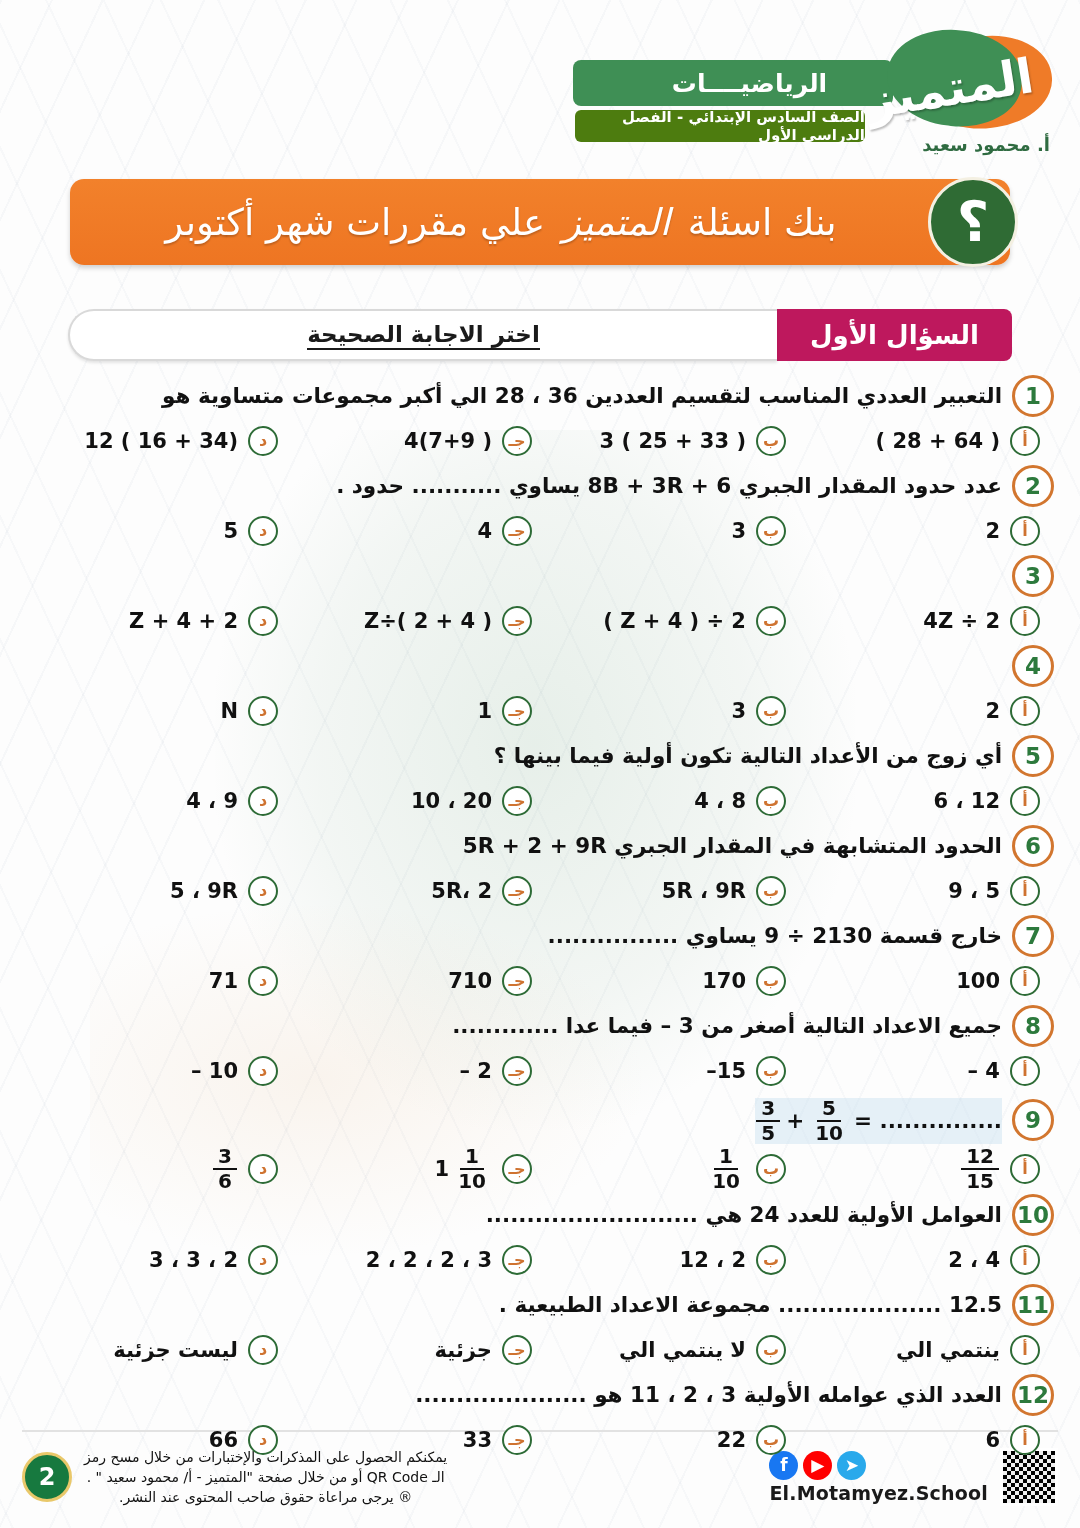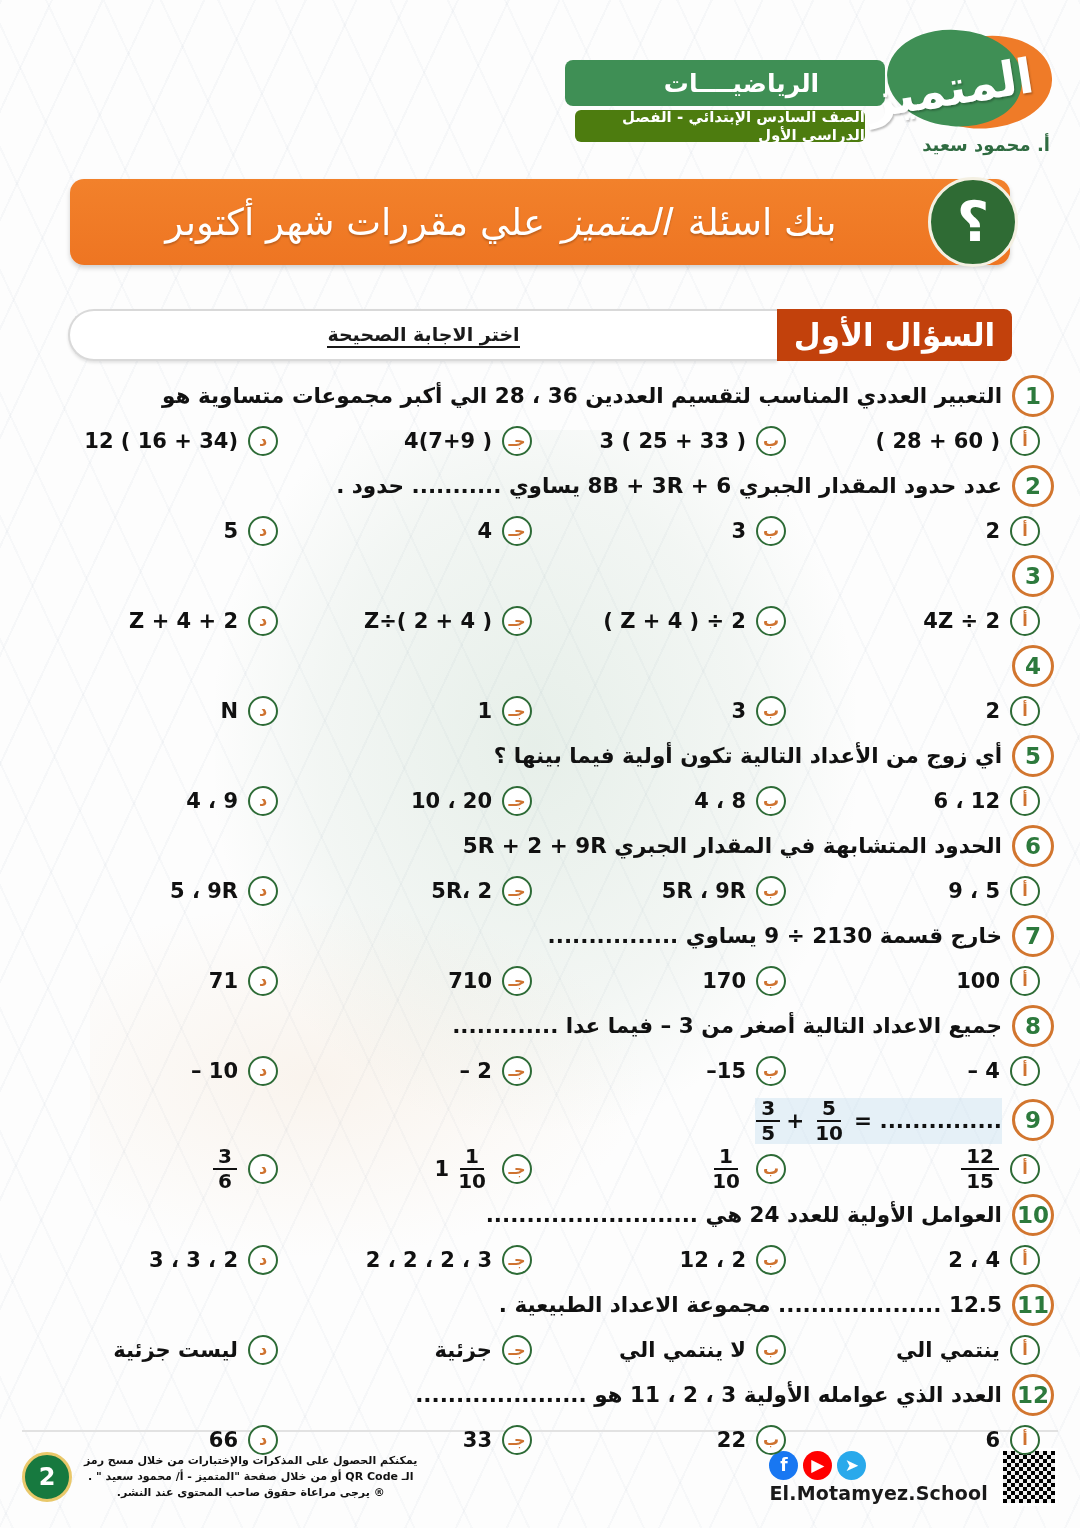--- a/index.html
+++ b/index.html
@@ -36,21 +36,21 @@
     background: radial-gradient(ellipse at 40% 50%, rgba(225,180,130,0.13) 0%, rgba(255,255,255,0) 70%);
     z-index: 0; pointer-events: none;
   }
   #content { position: relative; z-index: 2; }
 
   
   .header {
     position: relative; height: 175px;
   }
   .subject-pill {
-    position: absolute; right: 195px; top: 60px;
+    position: absolute; right: 187px; top: 60px;
     width: 320px; height: 46px;
     background: #3f8f55;
     border-radius: 8px 8px 8px 8px;
     display: flex; align-items: center; justify-content: center;
     color: #ffffff; font-size: 25px; font-weight: bold;
     letter-spacing: 1px;
     padding-left: 33px;
   }
   .grade-pill {
     position: absolute; right: 215px; top: 110px;
@@ -129,36 +129,36 @@
 
   
   .section-bar {
     position: relative;
     margin: 44px 68px 0 68px;
     height: 52px;
     display: flex; align-items: stretch;
   }
   .section-left {
     width: 235px;
-    background: #c2410c;
+    background: #be185d;
     border-radius: 0 8px 8px 0;
     display: flex; align-items: center; justify-content: center;
-    color: #ffffff; font-size: 31px; font-weight: bold;
+    color: #ffffff; font-size: 26px; font-weight: bold;
   }
   .section-right {
     flex: 1;
     background: #ffffff;
     border: 2px solid #d9d9d9;
     border-right: none;
     border-radius: 26px 0 0 26px;
     display: flex; align-items: center; justify-content: center;
     box-shadow: 0 2px 3px rgba(0,0,0,0.10);
   }
   .section-right span {
-    color: #1a1a1a; font-size: 19px; font-weight: bold;
+    color: #1a1a1a; font-size: 23px; font-weight: bold;
     border-bottom: 2px solid #1a1a1a;
     padding-bottom: 1px;
   }
 
   
   .questions { margin: 14px 20px 0 20px; }
   .qblock { position: relative; margin-bottom: 2px; }
   .qhead {
     display: flex; align-items: center; justify-content: flex-start;
     gap: 10px;
@@ -250,21 +250,21 @@
   .handle {
     color: #1a1a1a; font-size: 19px; font-weight: bold;
     direction: ltr; letter-spacing: .2px;
   }
   .footer-right {
     margin-right: auto;
     display: flex; align-items: center; gap: 12px;
   }
   .footer-note {
     text-align: center;
-    color: #111111; font-size: 11px; font-weight: bold;
+    color: #111111; font-size: 14px; font-weight: normal;
     line-height: 1.45;
   }
   .pagebadge {
     width: 50px; height: 50px; border-radius: 50%;
     background: #17793f;
     border: 3px solid #e9c86a;
     display: flex; align-items: center; justify-content: center;
     color: #ffffff; font-size: 24px; font-weight: bold;
   }
   .sep-line {
@@ -311,21 +311,21 @@
 
     <div class="questions" id="questions-root">
         <div class="qblock">
           <div class="qhead">
             <div class="qnum">1</div>
             <div class="qtext">التعبير العددي المناسب لتقسيم العددين 36 ، 28  الي أكبر مجموعات متساوية هو</div>
           </div>
           <div class="opts">
             <div class="opt">
               <div class="optbadge">أ</div>
-              <div class="optval">( 28 + 60 )</div>
+              <div class="optval">( 28 + 64 )</div>
             </div>
             <div class="opt">
               <div class="optbadge">ب</div>
               <div class="optval">3 ( 25 + 33 )</div>
             </div>
             <div class="opt">
               <div class="optbadge">جـ</div>
               <div class="optval">4(7+9 )</div>
             </div>
             <div class="opt">

